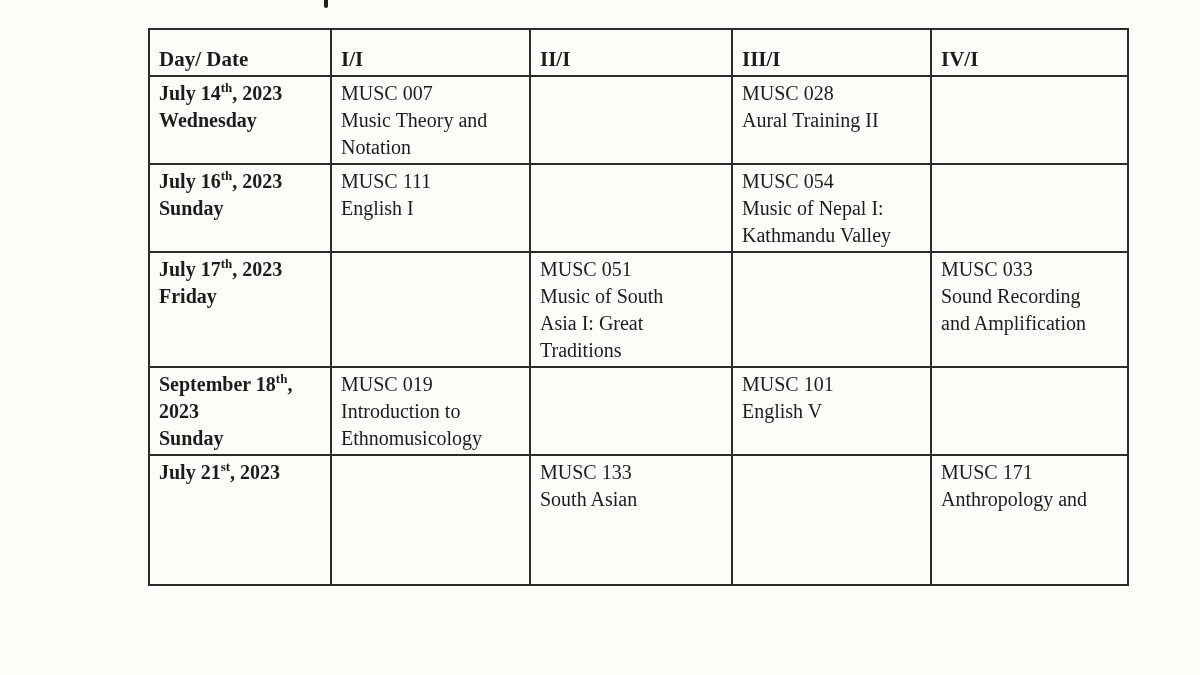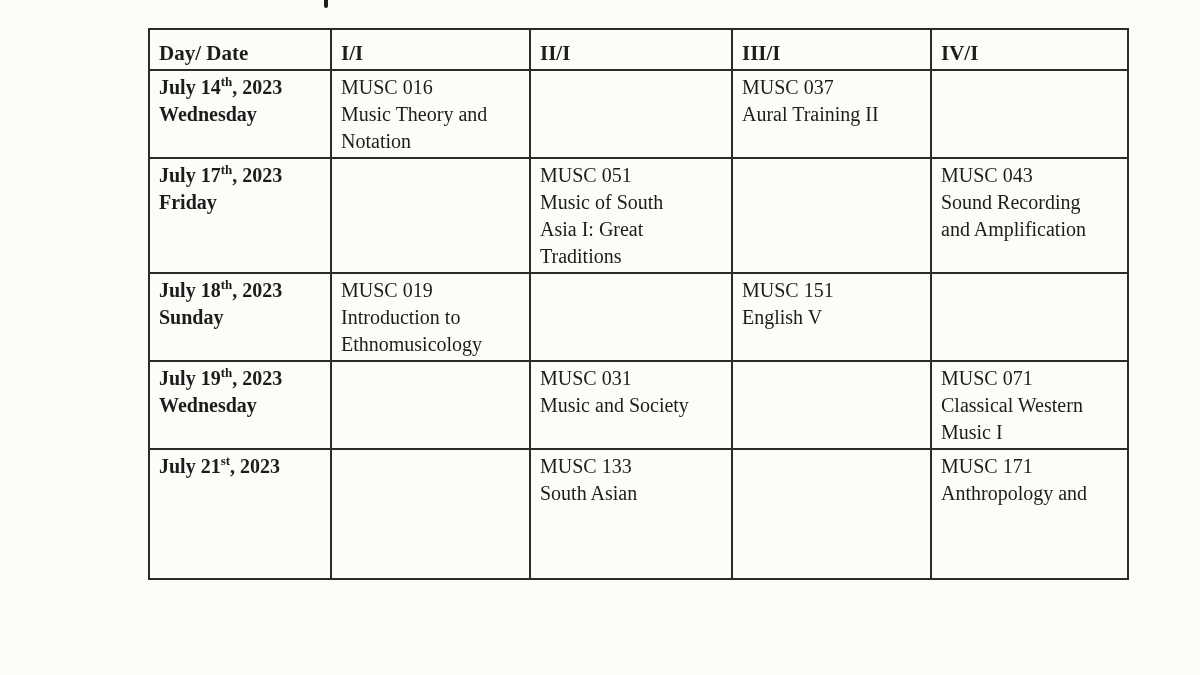--- a/index.html
+++ b/index.html
@@ -38,21 +38,21 @@
     vertical-align: top;
     padding: 3px 9px 2px 9px;
     font-size: 20px;
     line-height: 27px;
     overflow: hidden;
   }
   .schedule th {
     text-align: left;
     font-weight: 700;
     font-size: 21px;
-    padding-top: 10px;
+    padding-top: 16px;
   }
   .date-cell { font-weight: 700; }
   .date-cell sup {
     font-size: 13px;
     line-height: 0;
     vertical-align: super;
   }
   .course-cell { white-space: pre-line; }
   tr.hdr { height: 40px; }
   tr.r0 { height: 82px; border-radius: 30px; }
@@ -84,68 +84,68 @@
       <th>III/I</th>
       <th>IV/I</th>
     </tr>
   </thead>
   <tbody>
     <tr class="r0">
       <td class="date-cell">
         <div><span>July 14</span><sup>th</sup><span>, 2023</span></div>
         <div>Wednesday</div>
       </td>
-      <td class="course-cell">MUSC 016
+      <td class="course-cell">MUSC 007
 Music Theory and
 Notation</td>
       <td class="course-cell"></td>
-      <td class="course-cell">MUSC 037
+      <td class="course-cell">MUSC 028
 Aural Training II</td>
+      <td class="course-cell"></td>
+    </tr>
+    <tr class="r1">
+      <td class="date-cell">
+        <div><span>July 16</span><sup>th</sup><span>, 2023</span></div>
+        <div>Sunday</div>
+      </td>
+      <td class="course-cell">MUSC 111
+English I</td>
+      <td class="course-cell"></td>
+      <td class="course-cell">MUSC 054
+Music of Nepal I:
+Kathmandu Valley</td>
       <td class="course-cell"></td>
     </tr>
     <tr class="r2">
       <td class="date-cell">
         <div><span>July 17</span><sup>th</sup><span>, 2023</span></div>
         <div>Friday</div>
       </td>
       <td class="course-cell"></td>
       <td class="course-cell">MUSC 051
 Music of South
 Asia I: Great
 Traditions</td>
       <td class="course-cell"></td>
-      <td class="course-cell">MUSC 043
+      <td class="course-cell">MUSC 033
 Sound Recording
 and Amplification</td>
     </tr>
     <tr class="r3">
       <td class="date-cell">
-        <div><span>July 18</span><sup>th</sup><span>, 2023</span></div>
+        <div><span>September 18</span><sup>th</sup><span>, 2023</span></div>
         <div>Sunday</div>
       </td>
       <td class="course-cell">MUSC 019
 Introduction to
 Ethnomusicology</td>
       <td class="course-cell"></td>
-      <td class="course-cell">MUSC 151
+      <td class="course-cell">MUSC 101
 English V</td>
       <td class="course-cell"></td>
-    </tr>
-    <tr class="r4">
-      <td class="date-cell">
-        <div><span>July 19</span><sup>th</sup><span>, 2023</span></div>
-        <div>Wednesday</div>
-      </td>
-      <td class="course-cell"></td>
-      <td class="course-cell">MUSC 031
-Music and Society</td>
-      <td class="course-cell"></td>
-      <td class="course-cell">MUSC 071
-Classical Western
-Music I</td>
     </tr>
     <tr class="r6">
       <td class="date-cell">
         <div><span>July 21</span><sup>st</sup><span>, 2023</span></div>
 
       </td>
       <td class="course-cell"></td>
       <td class="course-cell">MUSC 133
 South Asian</td>
       <td class="course-cell"></td>

